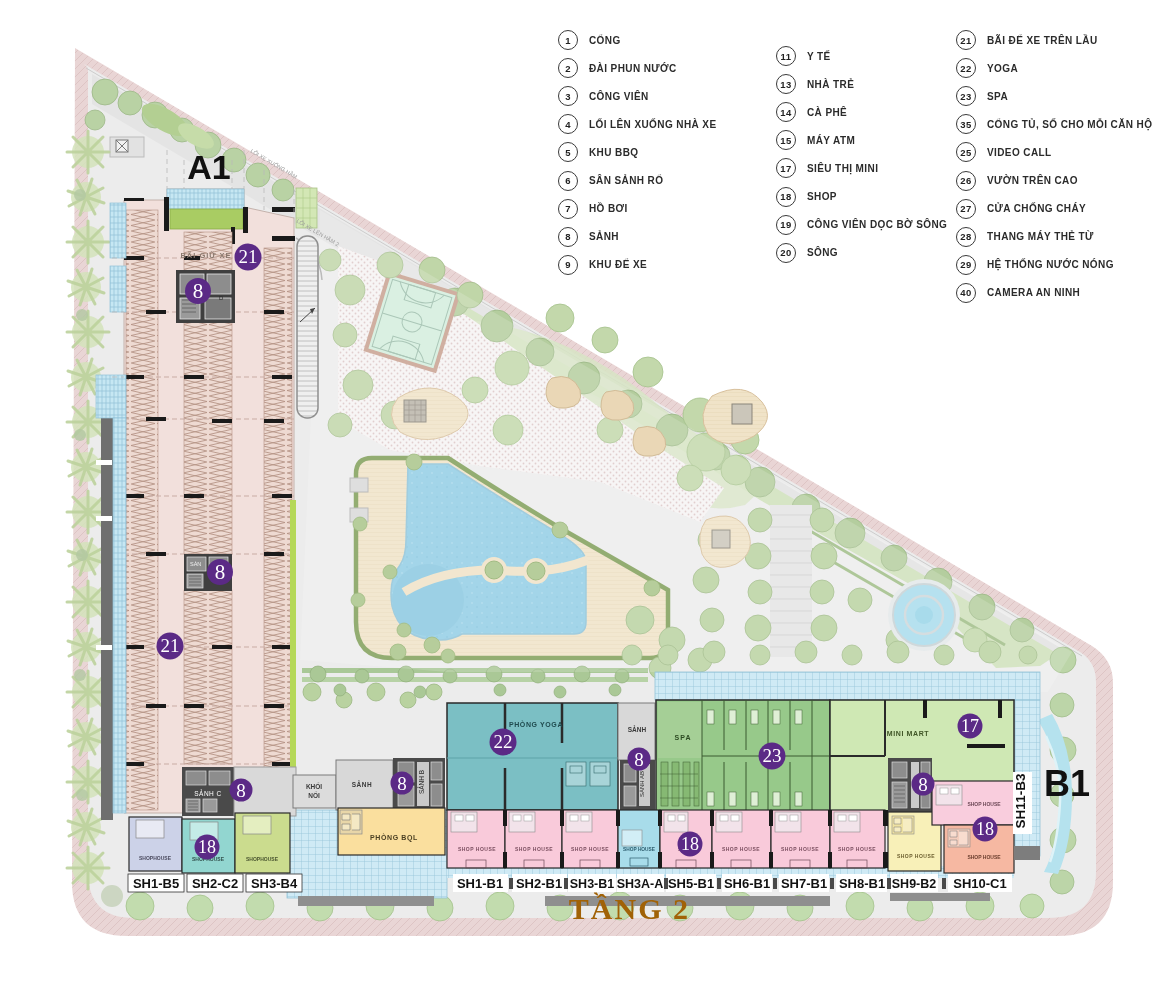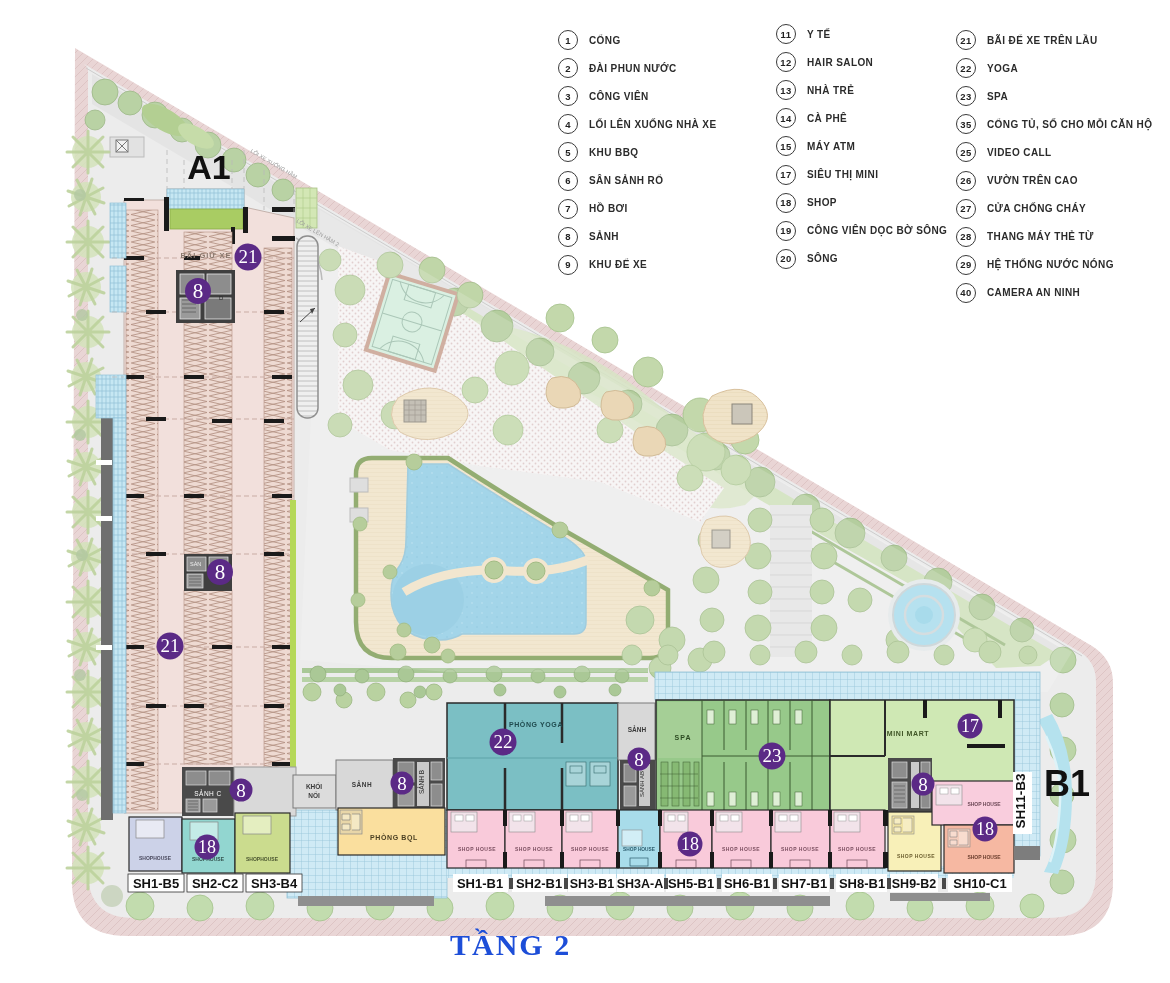--- a/index.html
+++ b/index.html
@@ -4,22 +4,22 @@
 <style>
 html,body{margin:0;padding:0;background:#ffffff;}
 #page{position:relative;width:1170px;height:983px;background:#ffffff;overflow:hidden;
  font-family:"Liberation Sans",sans-serif;}
 #plan{position:absolute;left:0;top:0;}
 .leg{position:absolute;font-size:10px;color:#2b2b2b;font-weight:bold;letter-spacing:.4px;}
 .leg .row{display:flex;align-items:center;height:28.1px;}
 .leg .c{flex:0 0 auto;width:18px;height:18px;border:1.6px solid #3a3a3a;border-radius:50%;
  display:flex;align-items:center;justify-content:center;font-size:9.5px;font-weight:bold;color:#222;
  margin-right:11px;background:#fff;}
-.t2{position:absolute;left:450px;top:928px;width:240px;text-align:left;
- font-family:"Liberation Serif",serif;font-size:30px;font-weight:bold;color:#1d4ed8;letter-spacing:2px;}
+.t2{position:absolute;left:450px;top:892px;width:240px;text-align:right;
+ font-family:"Liberation Serif",serif;font-size:30px;font-weight:bold;color:#a16207;letter-spacing:2px;}
 </style>
 </head>
 <body>
 <div id="page">
 <svg id="plan" width="1170" height="983" viewBox="0 0 1170 983">
 <defs>
 <pattern id="park" width="26" height="11" patternUnits="userSpaceOnUse">
  <rect width="26" height="11" fill="#eedad2"></rect>
  <path d="M1,0 L25,5.5 L1,11 M25,0 L1,5.5 L25,11" fill="none" stroke="#b29082" stroke-width="0.85"></path>
 </pattern>
@@ -850,30 +850,26 @@
 <div class="row">
         <span class="c">8</span>
         <span>SẢNH</span>
       </div>
 <div class="row">
         <span class="c">9</span>
         <span>KHU ĐỂ XE</span>
       </div>
 </div>
 
-<div class="leg" style="left:776px;top:20px;">
+<div class="leg" style="left:776px;top:42px;">
 <div class="row">
         <span class="c">11</span>
         <span>Y TẾ</span>
       </div>
 <div class="row">
-        <span class="c">12</span>
-        <span>HAIR SALON</span>
-      </div>
-<div class="row">
         <span class="c">13</span>
         <span>NHÀ TRẺ</span>
       </div>
 <div class="row">
         <span class="c">14</span>
         <span>CÀ PHÊ</span>
       </div>
 <div class="row">
         <span class="c">15</span>
         <span>MÁY ATM</span>

